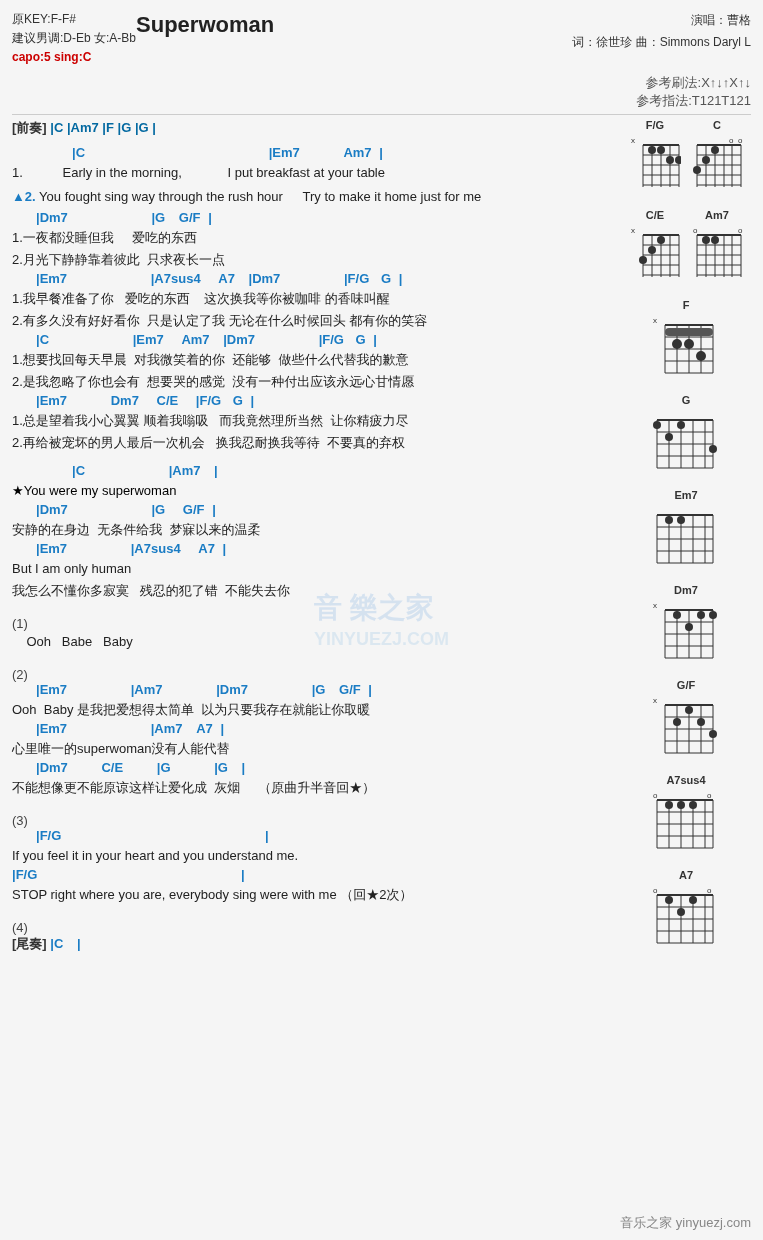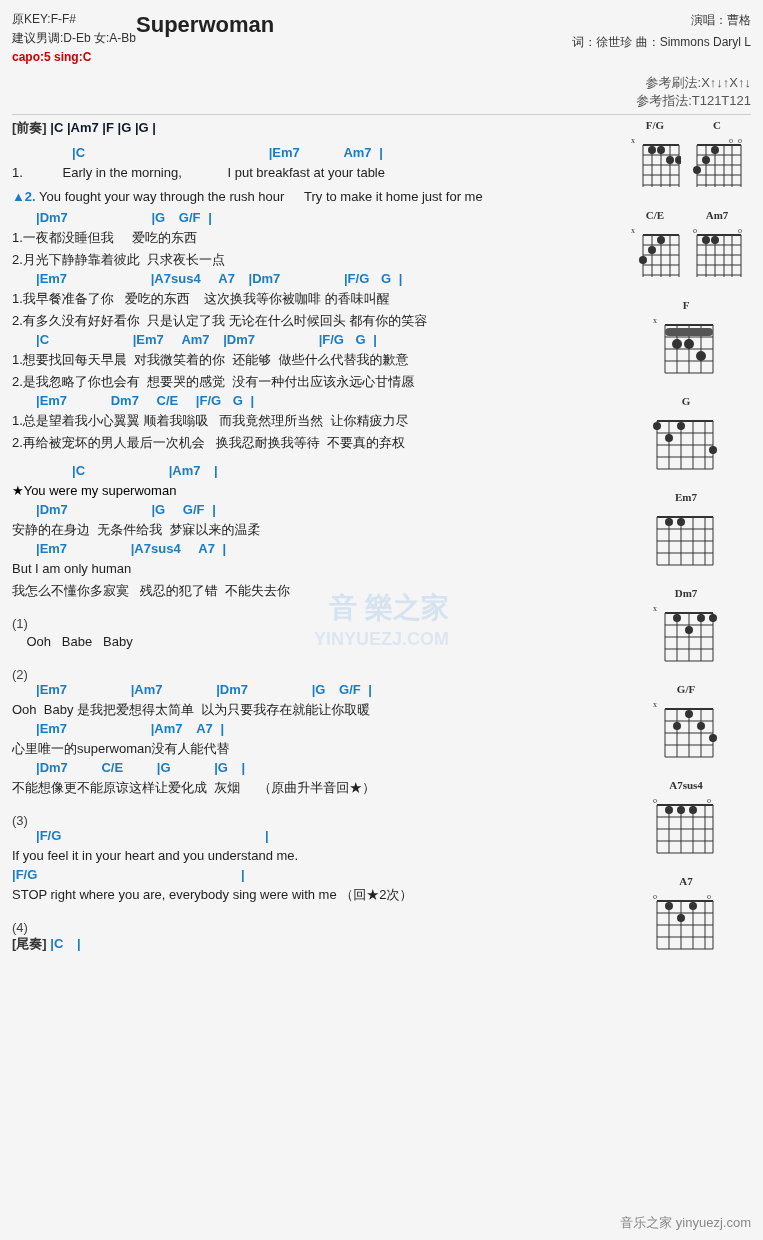--- a/index.html
+++ b/index.html
@@ -62,29 +62,28 @@
       display: flex;
       gap: 8px;
     }
     .lyrics-section {
       flex: 1;
       min-width: 0;
     }
     .chords-sidebar {
       width: 130px;
       flex-shrink: 0;
-      font-family: Liberation Serif, serif;
     }
     .section-tag {
       color: #333;
       font-weight: bold;
       font-size: 13px;
     }
     .chord-inline {
-      color: #0f172a;
+      color: #0369a1;
       font-size: 13px;
       font-weight: bold;
     }
     .lyric-line {
       font-size: 13px;
       color: #222;
       line-height: 1.7;
     }
     .blue-chord {
       color: #1a7cc4;
@@ -104,21 +103,21 @@
       top: 50%;
       left: 50%;
       transform: translate(-50%, -50%);
       opacity: 0.18;
       font-size: 28px;
       color: #4a90d9;
       font-weight: bold;
       white-space: nowrap;
       pointer-events: none;
       z-index: 10;
-      text-align: right;
+      text-align: left;
       line-height: 1.4;
     }
     .bottom-logo {
       position: absolute;
       bottom: 8px;
       right: 12px;
       font-size: 13px;
       color: #888;
     }
 
@@ -187,21 +186,21 @@
         <span style="margin-left:40px" class="blue-chord">Am7</span>
         <span style="margin-left:4px" class="blue-chord">|</span>
       </div>
       <div class="content-block lyric-line">
         <span style="margin-left:0">1.&nbsp;&nbsp;&nbsp;&nbsp;&nbsp;&nbsp;&nbsp;&nbsp;&nbsp;&nbsp;</span>
         <span>Early in the morning,</span>
         <span style="margin-left:42px">I put breakfast at your table</span>
       </div>
       <div class="content-block lyric-line">
         <span style="color:#1a7cc4; font-weight:bold">▲2.</span>
-        <span>You fought your way through the rush hour</span>
+        <span>You fought sing way through the rush hour</span>
         <span style="margin-left:16px">Try to make it home just for me</span>
       </div>
 
       <div class="content-block">
         <span style="margin-left:24px" class="blue-chord">|Dm7</span>
         <span style="margin-left:80px" class="blue-chord">|G</span>
         <span style="margin-left:10px" class="blue-chord">G/F</span>
         <span style="margin-left:4px" class="blue-chord">|</span>
       </div>
       <div class="lyric-line">

